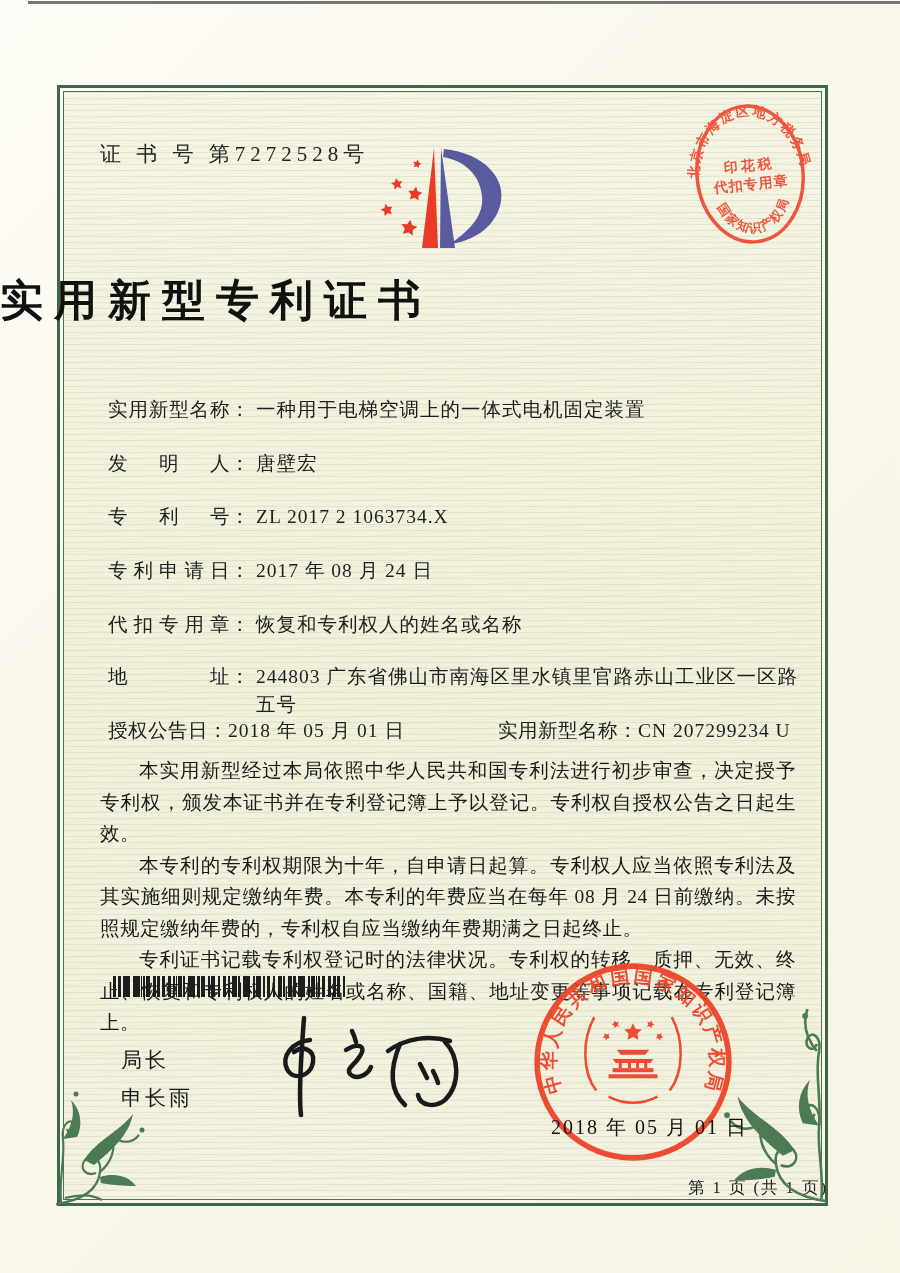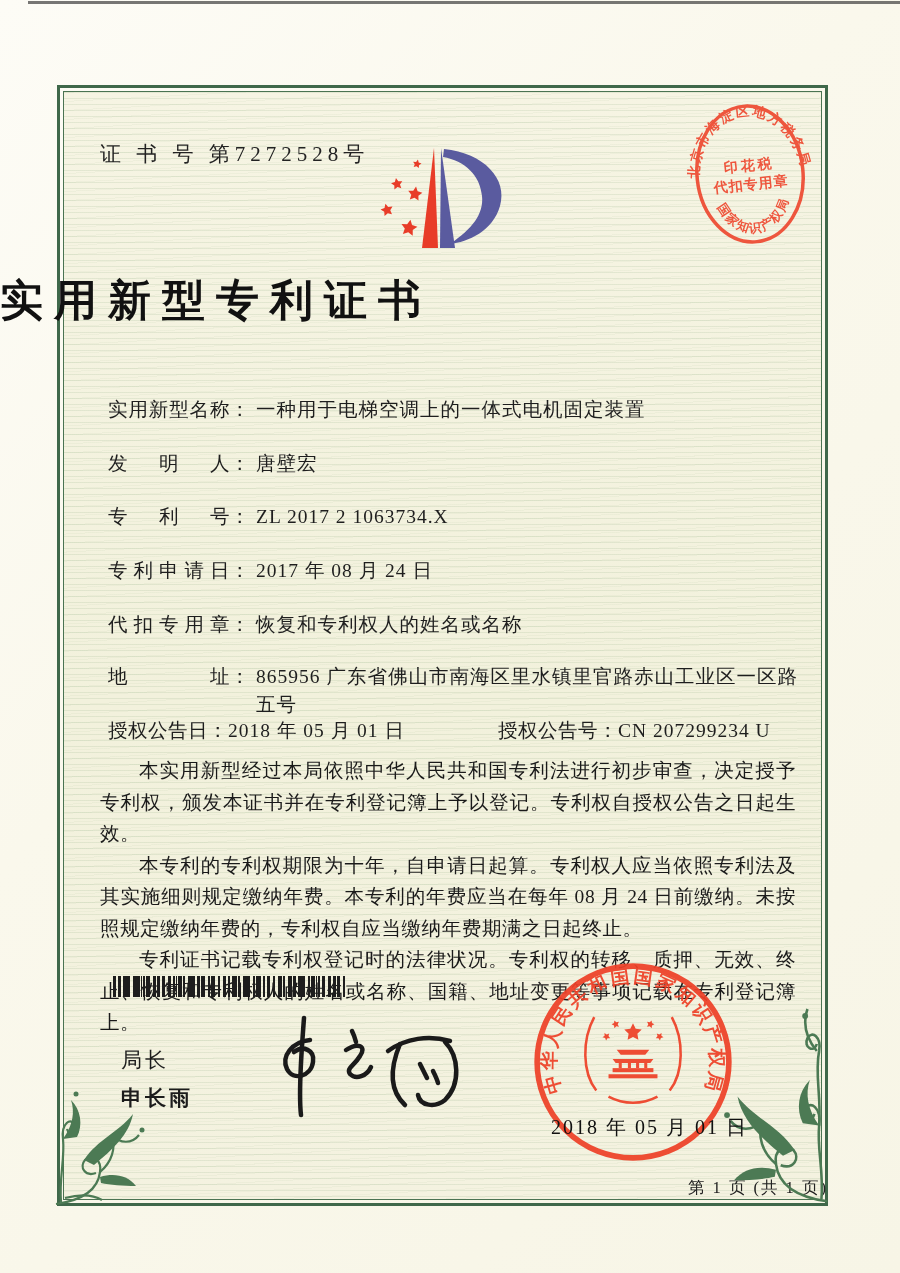--- a/index.html
+++ b/index.html
@@ -50,21 +50,21 @@
 
   #barcode{
     left:113px;top:976px;width:232px;height:21px;
     background:
       repeating-linear-gradient(90deg,#1d1d1d 0 2px,transparent 2px 5px),
       repeating-linear-gradient(90deg,#1d1d1d 0 1px,transparent 1px 7px),
       repeating-linear-gradient(90deg,#1d1d1d 0 3px,transparent 3px 11px);
   }
 
   #signer-title{left:121px;top:1046px;font-size:21px;letter-spacing:3px;text-align:center;}
-  #signer-name{left:121px;top:1084px;font-size:21px;letter-spacing:3px;font-weight:bold;}
+  #signer-name{left:121px;top:1084px;font-size:21px;letter-spacing:3px;}
   #signature{left:248px;top:1012px;}
 
   #big-seal{left:531px;top:960px;opacity:.93;}
   #issue-date{left:551px;top:1114px;font-size:20px;letter-spacing:2px;color:#111;z-index:6;}
 
   #tax-stamp{left:684px;top:96px;transform:rotate(-6deg);opacity:.88;z-index:5;}
 
   #footer-page{left:57px;top:1177px;width:771px;text-align:right;font-size:16.5px;letter-spacing:2px;color:#222;}
 
   .ornament{z-index:4;}
@@ -112,27 +112,27 @@
   <div class="abs field-row" style="top:503px">
     <span class="jlabel">专利号</span><span class="fcolon">：</span><span class="fvalue">ZL 2017 2 1063734.X</span>
   </div>
   <div class="abs field-row" style="top:557px">
     <span class="jlabel">专利申请日</span><span class="fcolon">：</span><span class="fvalue">2017 年 08 月 24 日</span>
   </div>
   <div class="abs field-row" style="top:611px">
     <span class="jlabel">代扣专用章</span><span class="fcolon">：</span><span class="fvalue">恢复和专利权人的姓名或名称</span>
   </div>
   <div class="abs field-row" id="row-address" style="top:663px">
-    <span class="jlabel">地址</span><span class="fcolon">：</span><span class="fvalue">865956 广东省佛山市南海区里水镇里官路赤山工业区一区路五号</span>
+    <span class="jlabel">地址</span><span class="fcolon">：</span><span class="fvalue">244803 广东省佛山市南海区里水镇里官路赤山工业区一区路五号</span>
   </div>
   <div class="abs field-row" style="top:717px">
     <span class="plain-label">授权公告日：</span><span class="fvalue">2018 年 05 月 01 日</span>
   </div>
   <div class="abs field-row" style="left:498px;top:717px">
-    <span class="plain-label">授权公告号：</span><span class="fvalue">CN 207299234 U</span>
+    <span class="plain-label">实用新型名称：</span><span class="fvalue">CN 207299234 U</span>
   </div>
 
   <div class="abs" id="body-text">
     <p>本实用新型经过本局依照中华人民共和国专利法进行初步审查，决定授予专利权，颁发本证书并在专利登记簿上予以登记。专利权自授权公告之日起生效。</p>
     <p>本专利的专利权期限为十年，自申请日起算。专利权人应当依照专利法及其实施细则规定缴纳年费。本专利的年费应当在每年 08 月 24 日前缴纳。未按照规定缴纳年费的，专利权自应当缴纳年费期满之日起终止。</p>
     <p>专利证书记载专利权登记时的法律状况。专利权的转移、质押、无效、终止、恢复和专利权人的姓名或名称、国籍、地址变更等事项记载在专利登记簿上。</p>
   </div>
 
   <div class="abs" id="barcode"></div>
 

